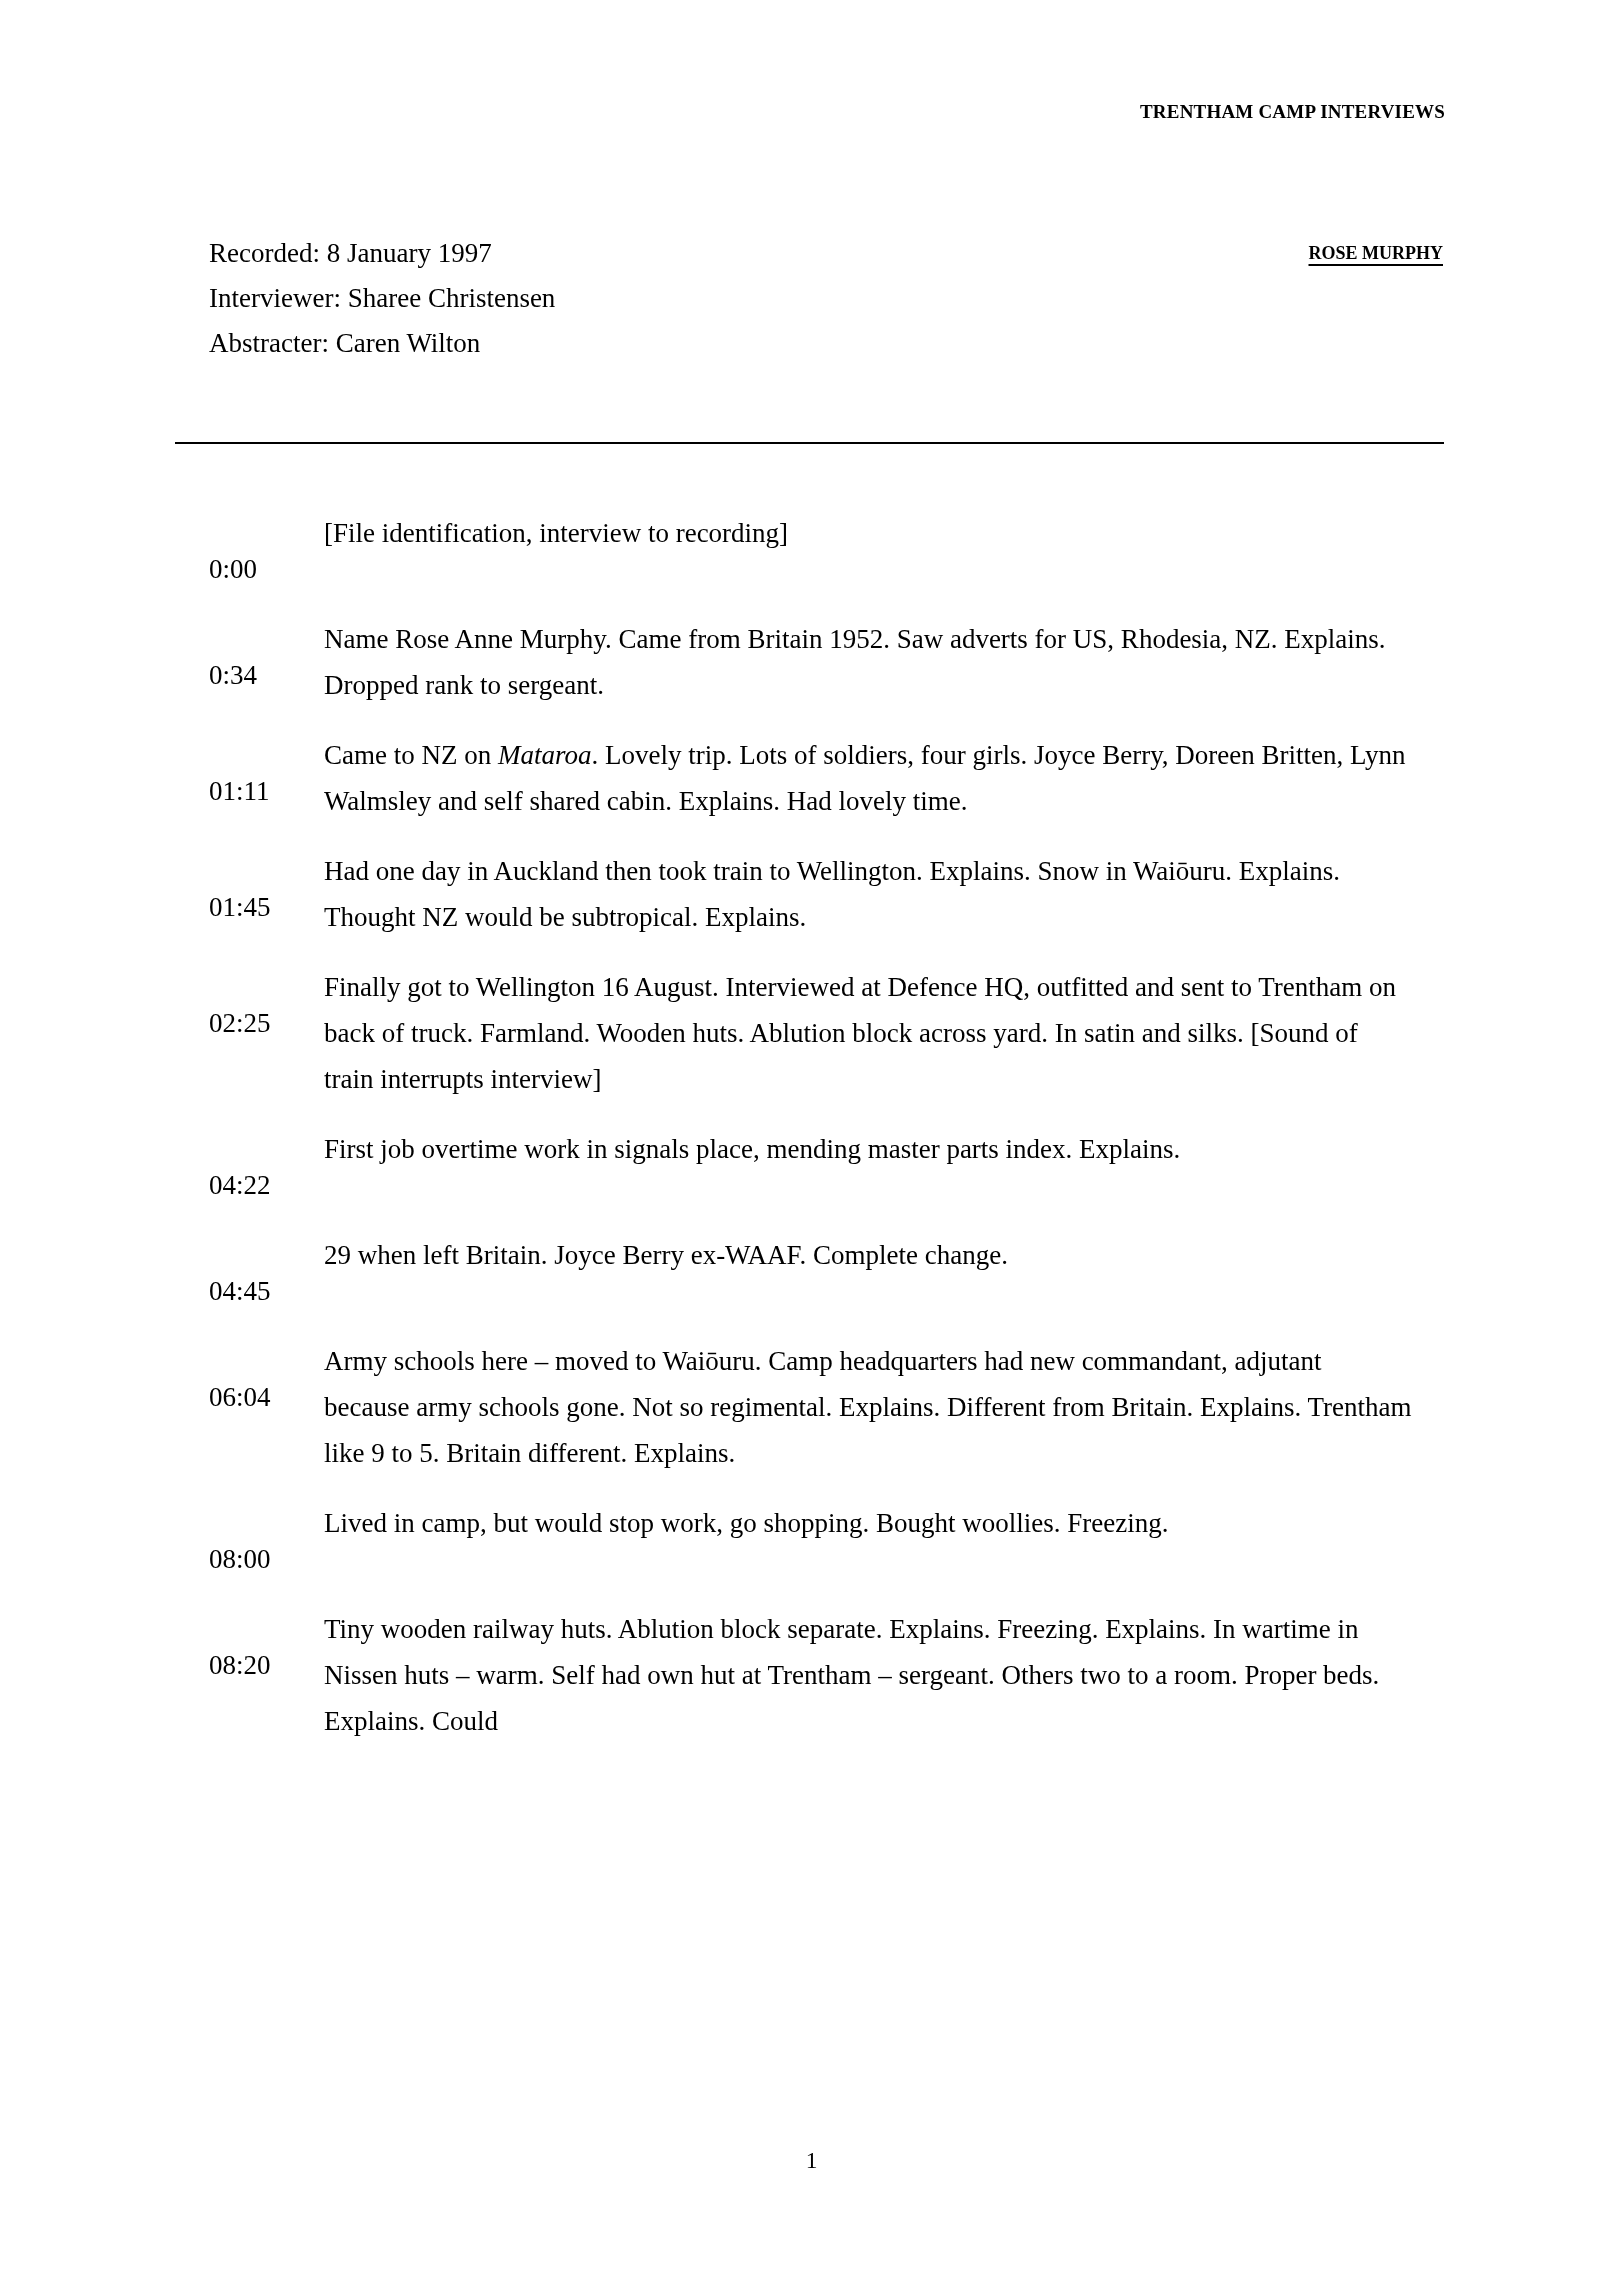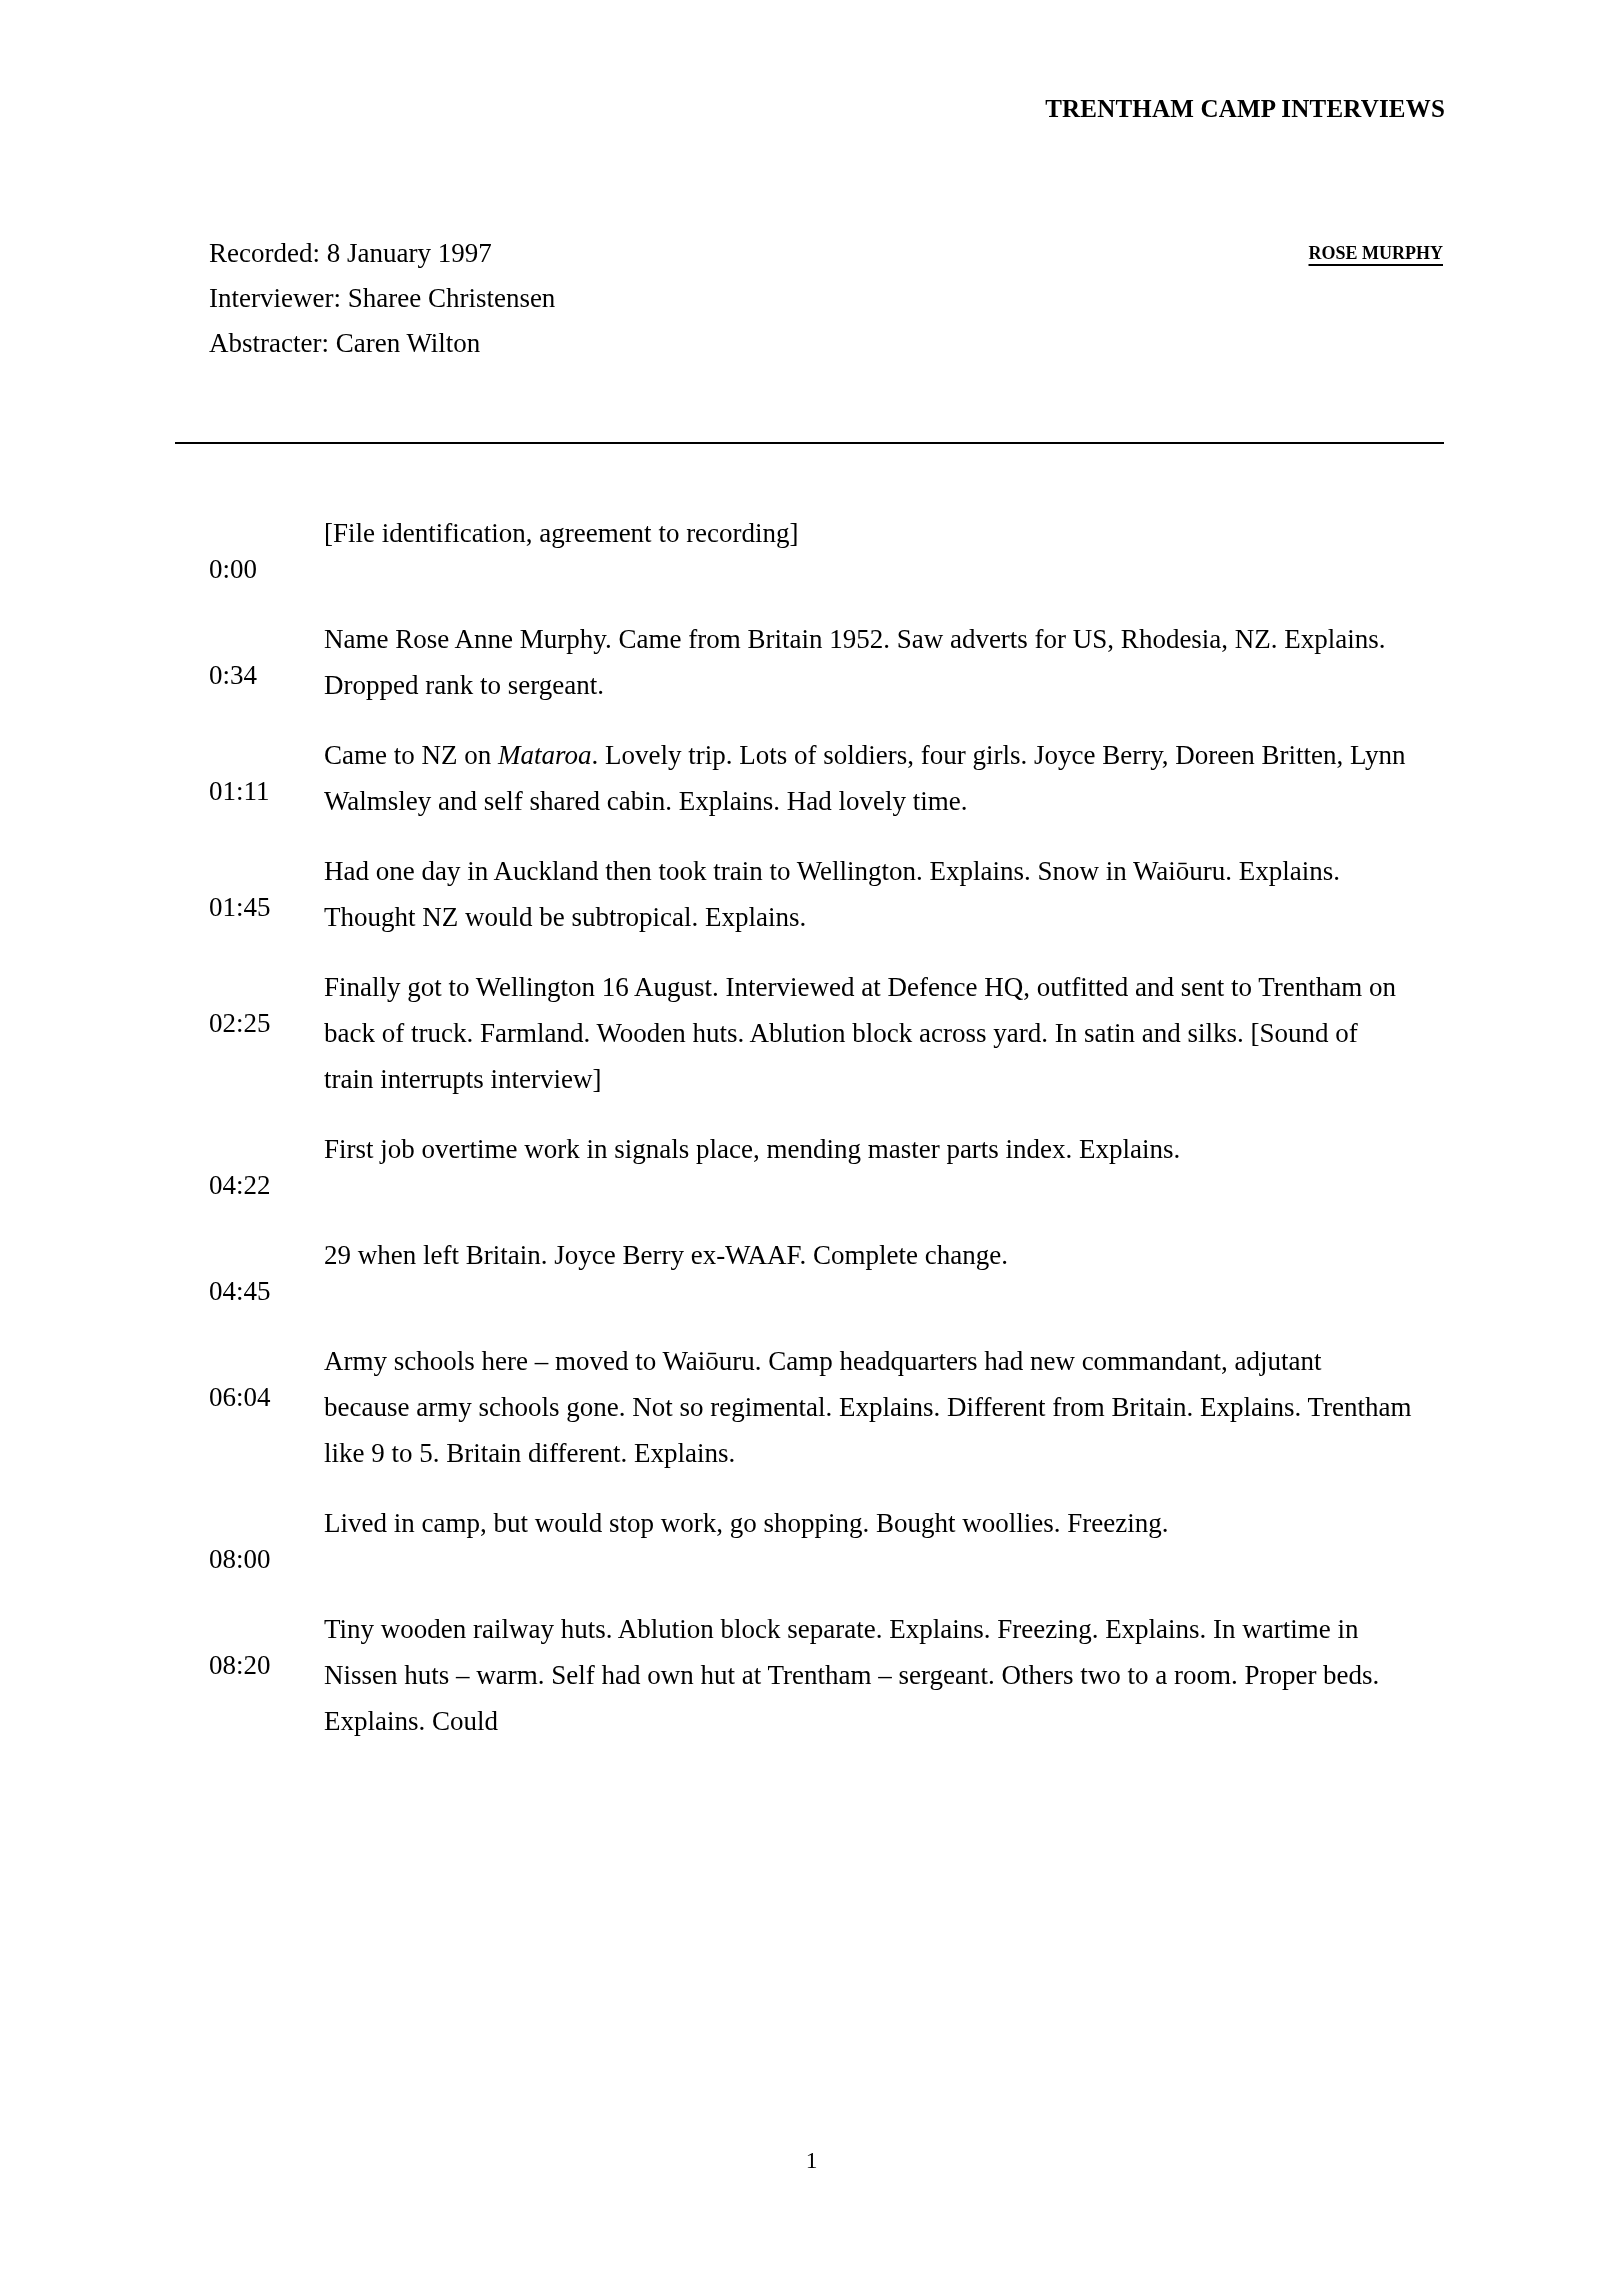--- a/index.html
+++ b/index.html
@@ -16,26 +16,26 @@
     width: 1623px;
     height: 2295px;
     background: #ffffff;
     overflow: hidden;
     box-sizing: border-box;
   }
 
   
   .running-header {
     position: absolute;
-    top: 94px;
+    top: 101px;
     left: 175px;
     width: 1270px;
     text-align: right;
     font-weight: bold;
-    font-size: 25px;
+    font-size: 19px;
     letter-spacing: 0.2px;
     line-height: 1.2;
   }
 
   
   .meta-block {
     position: absolute;
     top: 231px;
     left: 209px;
     font-size: 27px;
@@ -130,21 +130,21 @@
 
   <div class="interviewee-name">
     <span class="underline-text">ROSE MURPHY</span>
   </div>
 
   <div class="divider"></div>
 
   <div class="transcript" id="transcript-list">
       <div class="entry">
         <div class="entry-time">0:00</div>
-        <div class="entry-text">[File identification, agreement to recording]</div>
+        <div class="entry-text">[File identification, interview to recording]</div>
       </div>
       <div class="entry">
         <div class="entry-time">0:34</div>
         <div class="entry-text">Name Rose Anne Murphy. Came from Britain 1952. Saw adverts for US, Rhodesia, NZ. Explains. Dropped rank to sergeant.</div>
       </div>
       <div class="entry">
         <div class="entry-time">01:11</div>
         <div class="entry-text"><span>Came to NZ on </span><i>Mataroa</i><span>. Lovely trip. Lots of soldiers, four girls. Joyce Berry, Doreen Britten, Lynn Walmsley and self shared cabin. Explains. Had lovely time.</span></div>
       </div>
       <div class="entry">

